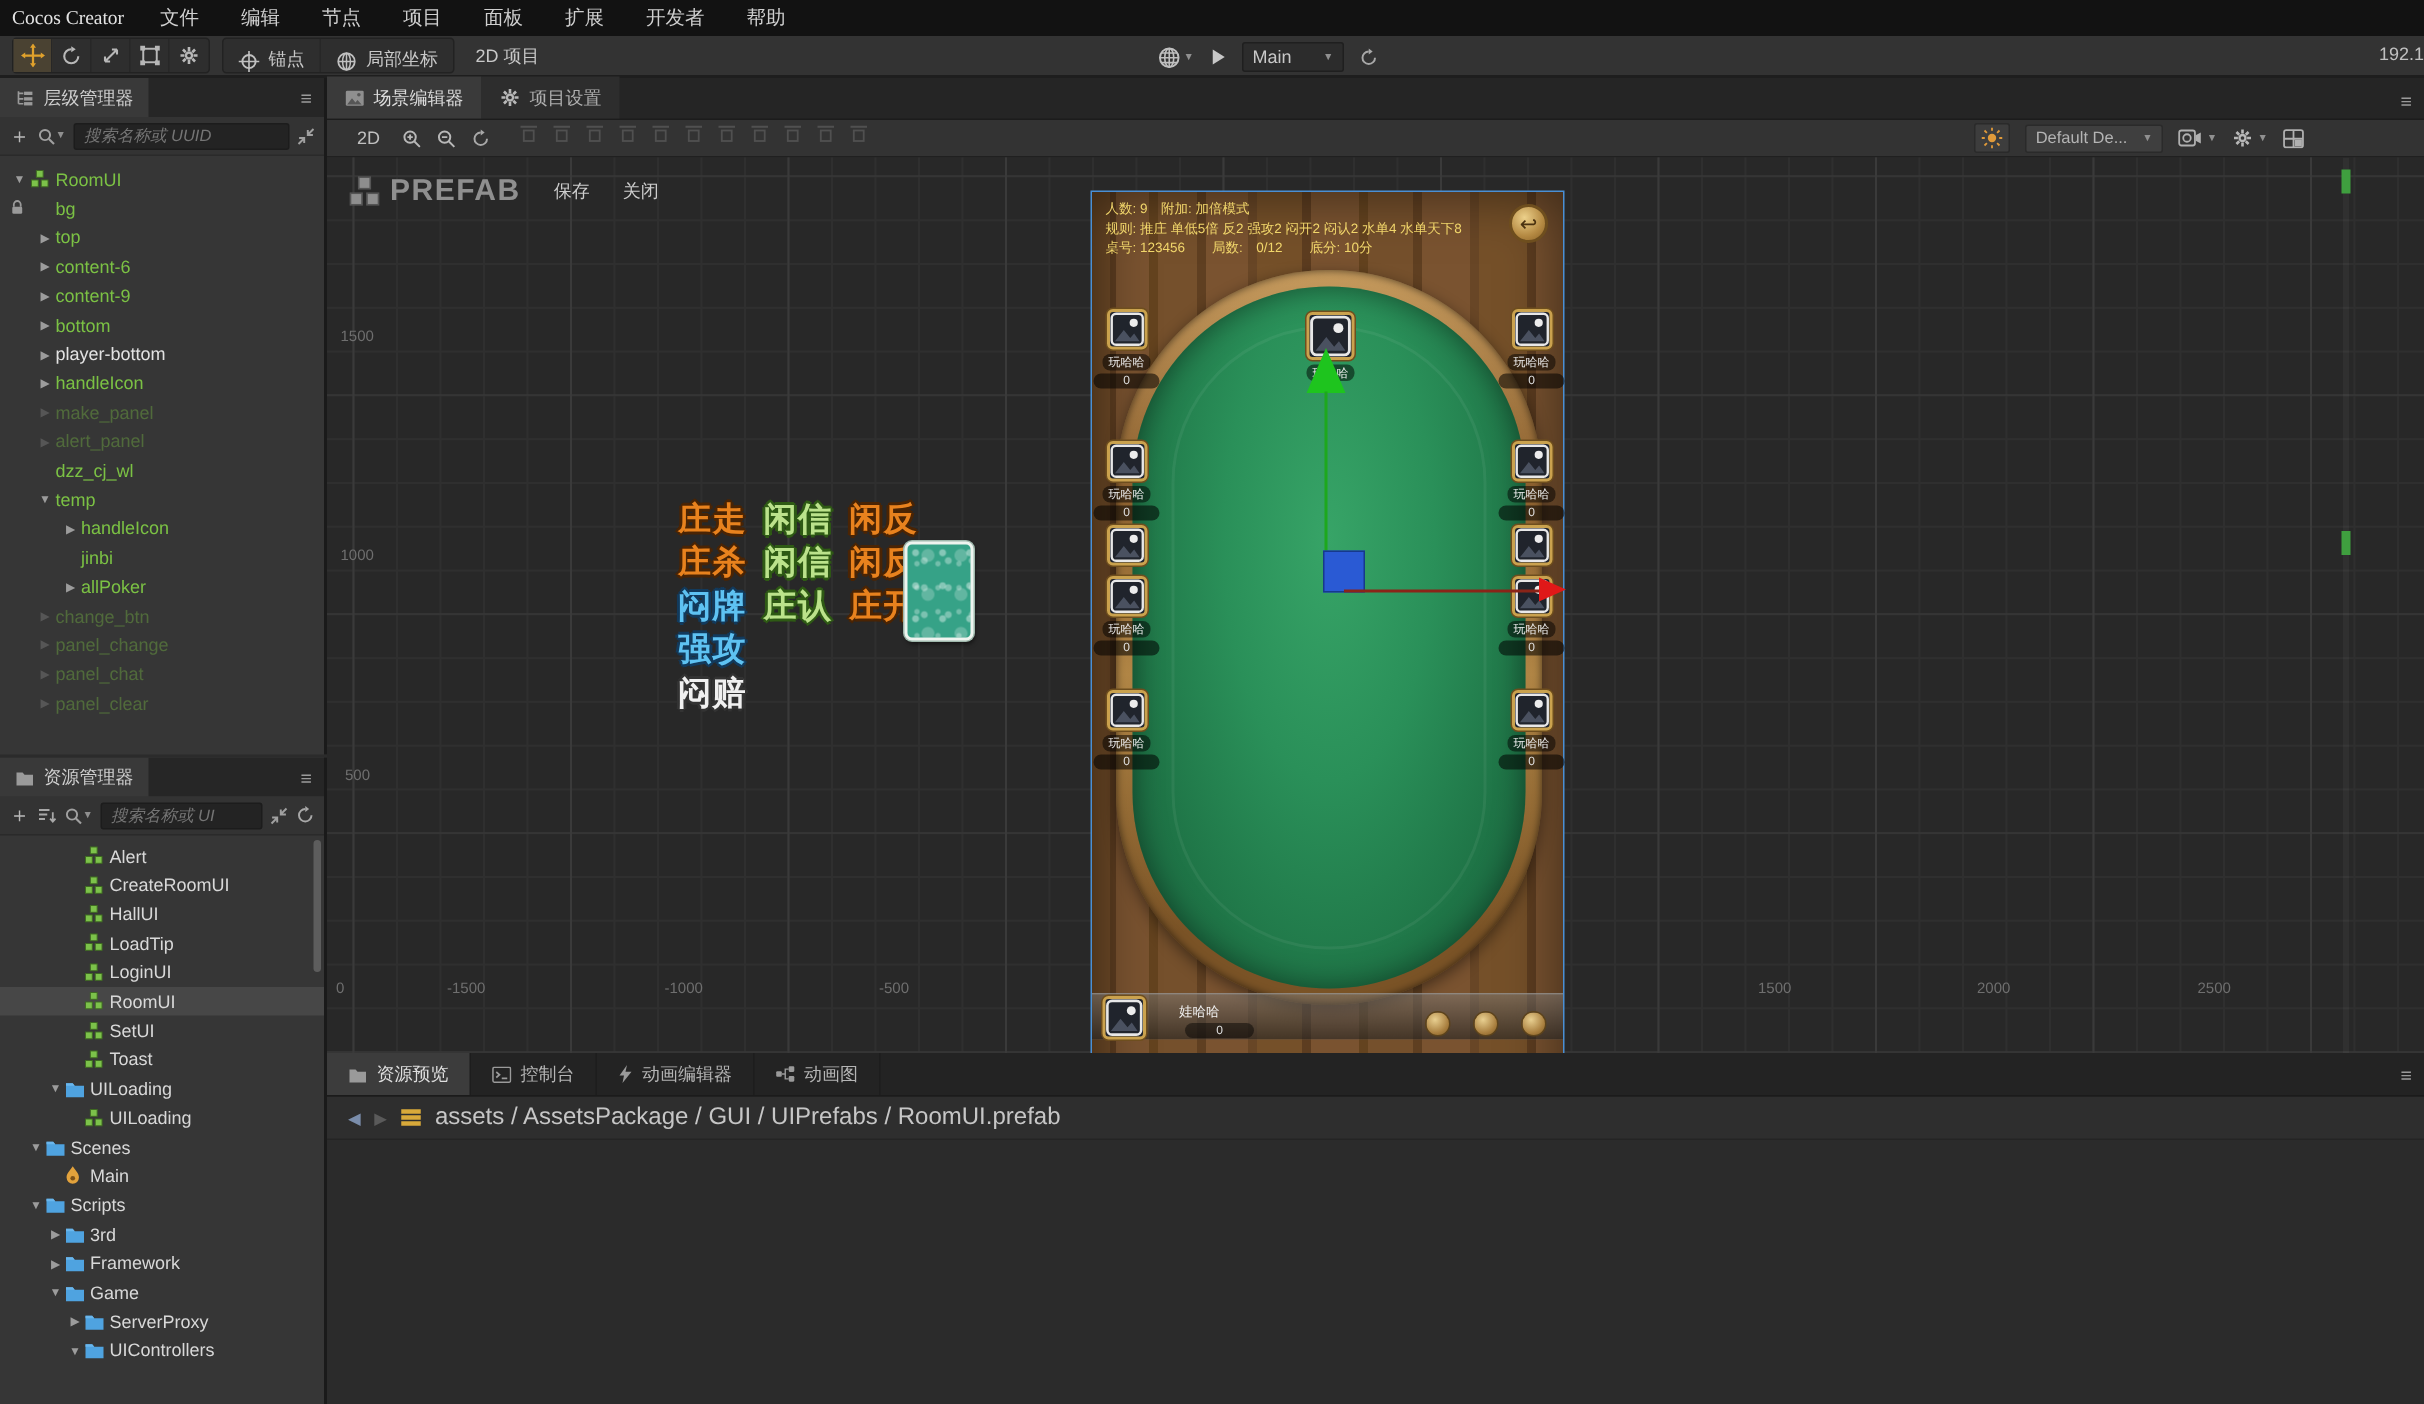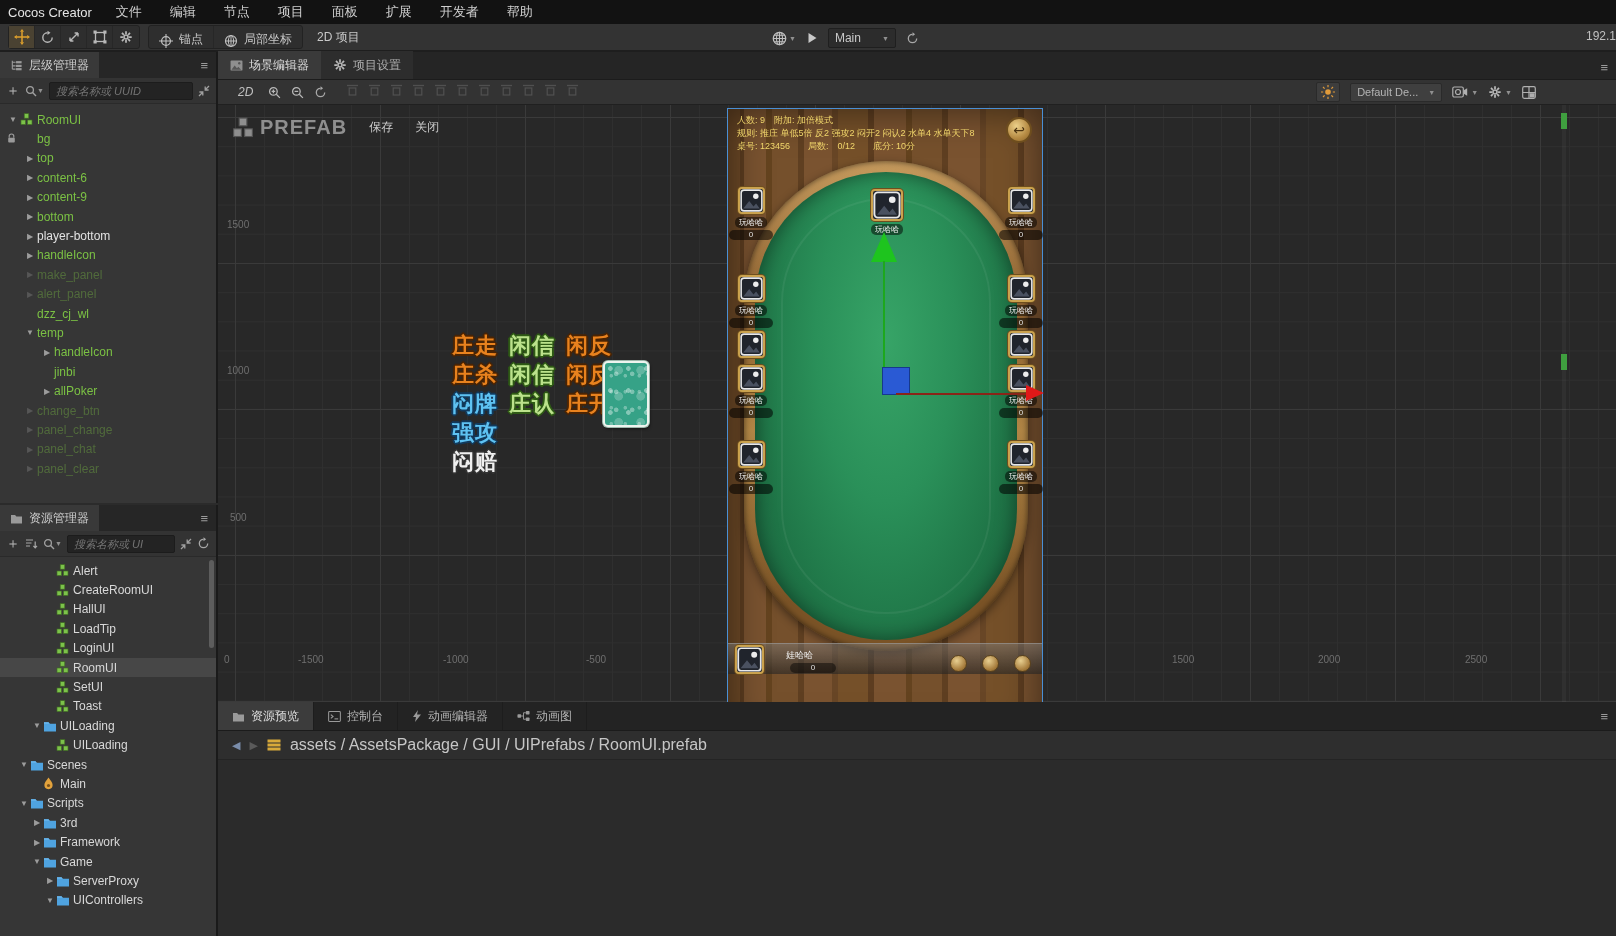--- a/index.html
+++ b/index.html
@@ -2,21 +2,21 @@
 <html><head>
 <meta charset="utf-8">
 <style>
   * { margin:0; padding:0; box-sizing:border-box; }
   html,body { width:1616px; height:936px; overflow:hidden; background:#2b2b2b;
     font-family:"Liberation Sans","DejaVu Sans",sans-serif; }
   i.ic { display:inline-flex; align-items:center; justify-content:center; font-style:normal; }
 
   
   #menubar { position:absolute; left:0; top:0; width:1616px; height:24px; background:#121212;
-    display:flex; align-items:center; color:#cfcfcf; font-size:13px; }
+    display:flex; align-items:center; color:#cfcfcf; font-size:13px;font-family:Liberation Serif, serif; }
   #menubar .app { color:#e4e4e4; margin:0 10px 0 8px; }
   #menubar .mi { padding:0 14px; height:100%; display:flex; align-items:center; }
 
   
   #toolbar { position:absolute; left:0; top:24px; width:1616px; height:28px; background:#333;
     border-bottom:2px solid #1e1e1e; display:flex; align-items:center; }
   .tool-group { display:flex; height:24px; align-items:stretch; background:#2e2e2e;
     border:1px solid #222; border-radius:3px; margin-left:8px; }
   .tool-cell { width:26px; display:flex; align-items:center; justify-content:center; border-right:1px solid #272727; }
   .tool-cell:last-child { border-right:none; }
@@ -53,21 +53,21 @@
   #asset-scrollbar { position:absolute; right:2px; top:55px; width:5px; height:88px; background:#5d5d5d; border-radius:3px; }
 
   
   #scene-tabbar { position:absolute; left:218px; top:52px; width:1398px; height:28px; background:#252525;
     border-bottom:1px solid #1c1c1c; display:flex; align-items:flex-end; }
   .stab { height:28px; padding:0 12px; display:inline-flex; align-items:center; gap:6px; font-size:12px; }
   .stab.active { background:#3a3a3a; color:#dcdcdc; }
   .stab.inactive { background:#2d2d2d; color:#aeaeae; }
   #scene-toolbar { position:absolute; left:218px; top:80px; width:1398px; height:25px; background:#333;
     border-bottom:1px solid #202020; display:flex; align-items:center; color:#c0c0c0; }
-  #scene-toolbar .lbl2d { font-size:12px; margin-left:20px; margin-right:10px;font-style:italic; }
+  #scene-toolbar .lbl2d { font-size:12px; margin-left:20px; margin-right:10px; }
   .stb-ic { margin:0 5px; display:flex; }
   .align-row { display:flex; gap:9px; margin-left:14px; }
   #scene-toolbar .right-controls { margin-left:auto; margin-right:80px; display:flex; align-items:center; gap:10px; }
   .sun-box { width:24px; height:20px; background:#3d3d3d; border:1px solid #2a2a2a; border-radius:2px;
     display:flex; align-items:center; justify-content:center; }
   .cam-drop { display:flex; align-items:center; justify-content:space-between; width:92px; height:19px;
     background:#3f3f3f; border:1px solid #2a2a2a; border-radius:2px; padding:0 6px; color:#b4b4b4; font-size:11px; }
 
   
   #scene-canvas { position:absolute; left:218px; top:105px; width:1398px; height:597px; background-color:#282828;
@@ -97,21 +97,21 @@
     background-color:#36a287;
     background-image:
       radial-gradient(circle at 30% 25%, rgba(255,255,255,.4) 2px, transparent 2.6px),
       radial-gradient(circle at 70% 60%, rgba(255,255,255,.34) 2px, transparent 2.6px),
       radial-gradient(circle at 45% 80%, rgba(255,255,255,.3) 1.5px, transparent 2.1px),
       radial-gradient(circle at 62% 28%, rgba(255,255,255,.22) 4px, transparent 4.6px);
     background-size:18px 22px,16px 18px,14px 16px,22px 26px;
     border:2px solid #eef4ef; box-shadow:0 0 0 1px #9fb8ac, 1px 2px 3px rgba(0,0,0,.5); }
 
   
-  #table { position:absolute; left:509px; top:3px; width:316px; height:634px;
+  #table { position:absolute; left:509px; top:22px; width:316px; height:634px;
     background:linear-gradient(90deg,#6e4a27 0 12px,#5d3d20 12px 16px,#7a5330 16px 38px,#64431f 38px 44px,#75502c 44px 70px,#5f3f21 70px 76px,#7a5330 76px 104px,#684626 104px 110px,#755029 110px 140px,#5d3d20 140px 146px,#7a5330 146px 178px,#64431f 178px 184px,#75502c 184px 214px,#5f3f21 214px 220px,#7a5330 220px 252px,#684626 252px 258px,#755029 258px 290px,#5d3d20 290px 296px,#7a5330 296px 316px);
     box-shadow:inset 0 0 40px rgba(0,0,0,.55); border:1px solid #4a8fd4; }
   #table-info { position:absolute; left:9px; top:5px; color:#f1d66b; font-size:9px; line-height:13px; white-space:nowrap; }
   #table-back-btn { position:absolute; right:10px; top:8px; width:26px; height:26px; border-radius:50%;
     background:radial-gradient(circle at 38% 32%, #ecd08a, #b58a43 60%, #8a6227); border:2px solid #6e4e1e;
     color:#4a3210; font-size:14px; display:flex; align-items:center; justify-content:center; }
   #rim { position:absolute; left:16px; top:52px; width:284px; height:490px; border-radius:142px;
     background:linear-gradient(180deg,#c59a5d,#8a5f2e 30%,#b08545 55%,#7a5326 90%);
     box-shadow:inset 0 0 6px rgba(0,0,0,.6), 0 3px 10px rgba(0,0,0,.45); }
   #felt { position:absolute; left:11px; top:11px; right:11px; bottom:11px; border-radius:131px;

